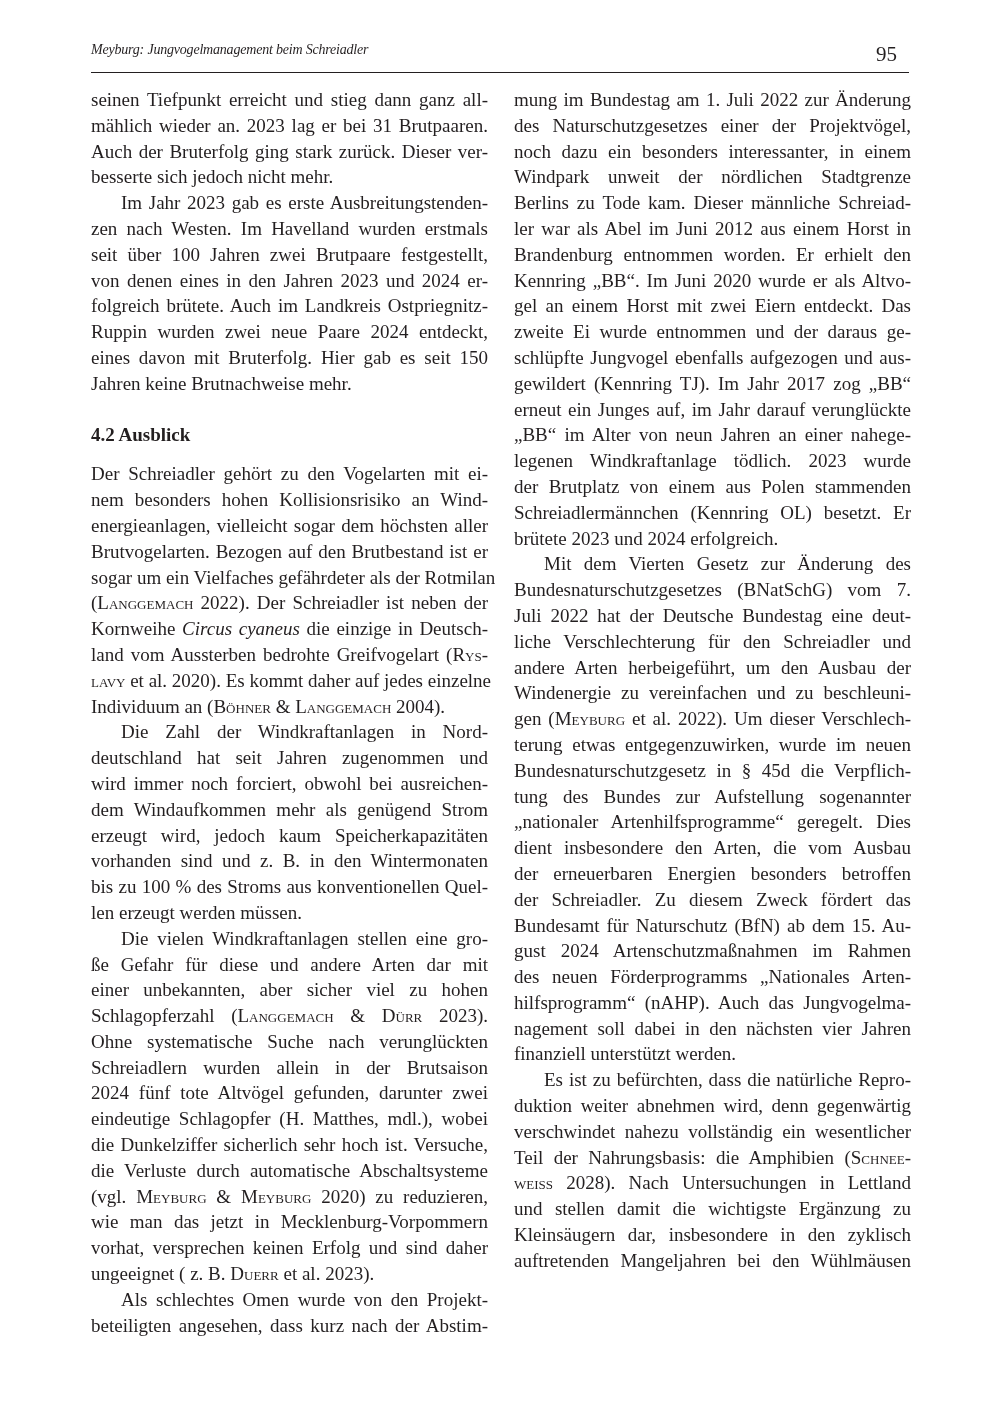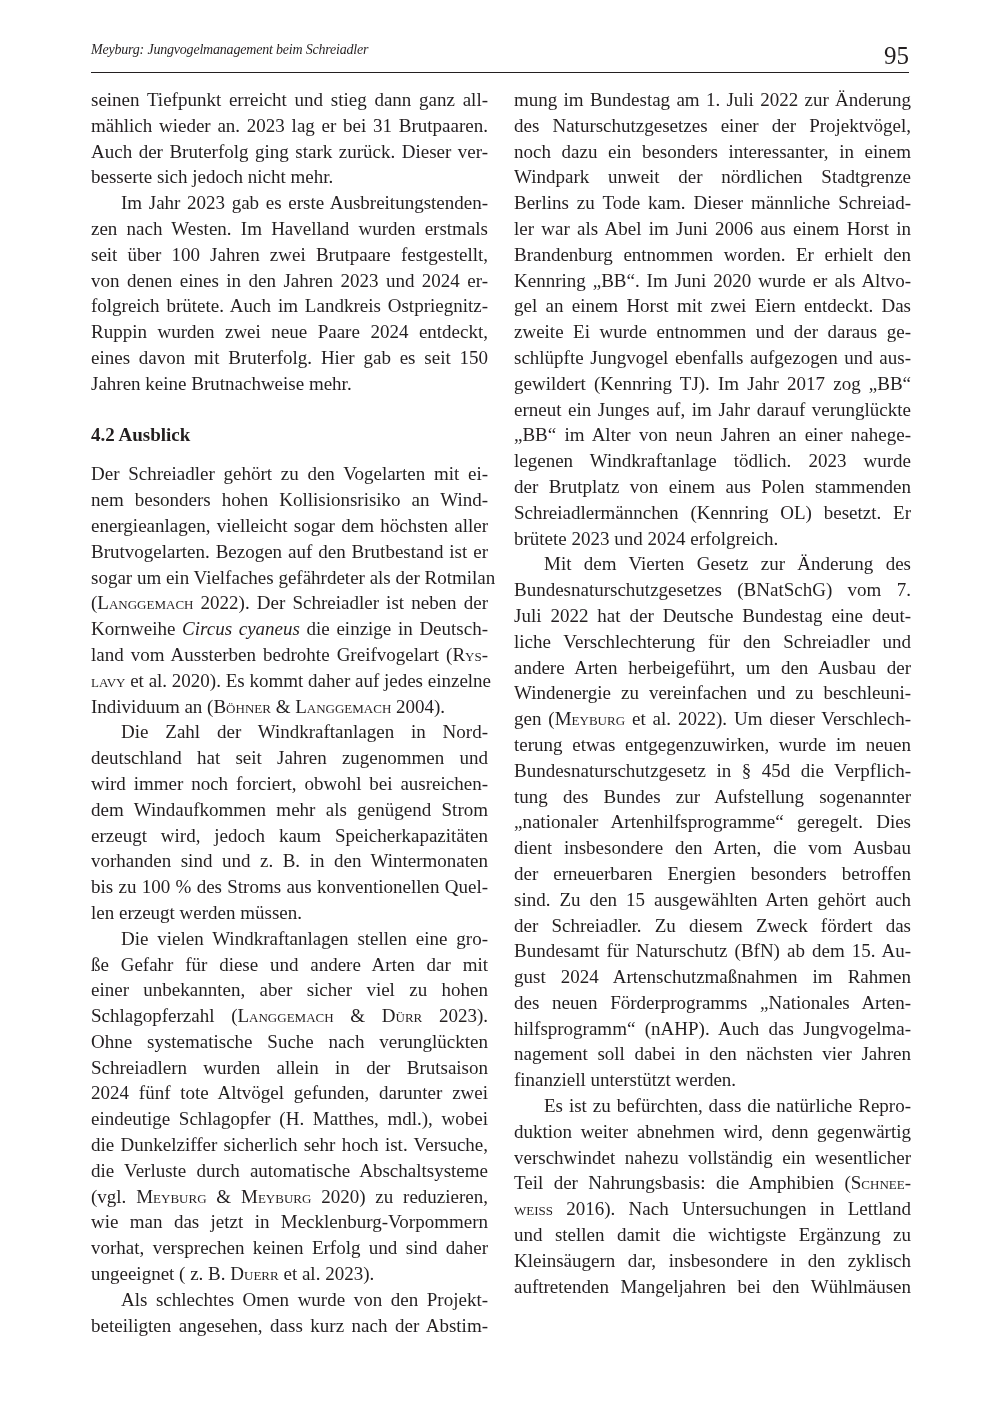--- a/index.html
+++ b/index.html
@@ -10,21 +10,21 @@
   }
   .header {
     position: absolute; left: 91px; top: 40px; width: 818px; height: 32px;
     border-bottom: 1.6px solid #231f20;
   }
   .header .title {
     position: absolute; left: 0; top: 2px;
     font-style: italic; font-size: 14px; letter-spacing: -0.2px;
   }
   .header .pageno {
-    position: absolute; right: 0; top: 2px; font-size: 25px;
+    position: absolute; right: 12px; top: 2px; font-size: 21px;
   }
   .col {
     position: absolute; top: 87px; width: 397px;
     font-size: 19px; line-height: 25.8px;
   }
   .col.left { left: 91px; }
   .col.right { left: 514px; }
   .line { display: block; white-space: nowrap; text-align: justify; text-align-last: justify; height: 25.8px; }
   .line.last { text-align-last: left; }
   .line.indent { padding-left: 30px; }
@@ -107,21 +107,21 @@
   </div>
 </div>
 
 <div class="col right">
   <div>
     <span class="line">mung im Bundestag am 1. Juli 2022 zur Änderung</span>
     <span class="line">des Naturschutzgesetzes einer der Projektvögel,</span>
     <span class="line">noch dazu ein besonders interessanter, in einem</span>
     <span class="line">Windpark unweit der nördlichen Stadtgrenze</span>
     <span class="line">Berlins zu Tode kam. Dieser männliche Schreiad-</span>
-    <span class="line">ler war als Abel im Juni 2006 aus einem Horst in</span>
+    <span class="line">ler war als Abel im Juni 2012 aus einem Horst in</span>
     <span class="line">Brandenburg entnommen worden. Er erhielt den</span>
     <span class="line">Kennring „BB“. Im Juni 2020 wurde er als Altvo-</span>
     <span class="line">gel an einem Horst mit zwei Eiern entdeckt. Das</span>
     <span class="line">zweite Ei wurde entnommen und der daraus ge-</span>
     <span class="line">schlüpfte Jungvogel ebenfalls aufgezogen und aus-</span>
     <span class="line">gewildert (Kennring TJ). Im Jahr 2017 zog „BB“</span>
     <span class="line">erneut ein Junges auf, im Jahr darauf verunglückte</span>
     <span class="line">„BB“ im Alter von neun Jahren an einer nahege-</span>
     <span class="line">legenen Windkraftanlage tödlich. 2023 wurde</span>
     <span class="line">der Brutplatz von einem aus Polen stammenden</span>
@@ -136,33 +136,32 @@
     <span class="line">liche Verschlechterung für den Schreiadler und</span>
     <span class="line">andere Arten herbeigeführt, um den Ausbau der</span>
     <span class="line">Windenergie zu vereinfachen und zu beschleuni-</span>
     <span class="line"><span>gen (</span><span class="sc">Meyburg</span><span> et al. 2022). Um dieser Verschlech-</span></span>
     <span class="line">terung etwas entgegenzuwirken, wurde im neuen</span>
     <span class="line">Bundesnaturschutzgesetz in § 45d die Verpflich-</span>
     <span class="line">tung des Bundes zur Aufstellung sogenannter</span>
     <span class="line">„nationaler Artenhilfsprogramme“ geregelt. Dies</span>
     <span class="line">dient insbesondere den Arten, die vom Ausbau</span>
     <span class="line">der erneuerbaren Energien besonders betroffen</span>
-    <span class="line">sind. Zu den 15 ausgewählten Arten gehört auch</span>
     <span class="line">der Schreiadler. Zu diesem Zweck fördert das</span>
     <span class="line">Bundesamt für Naturschutz (BfN) ab dem 15. Au-</span>
     <span class="line">gust 2024 Artenschutzmaßnahmen im Rahmen</span>
     <span class="line">des neuen Förderprogramms „Nationales Arten-</span>
     <span class="line">hilfsprogramm“ (nAHP). Auch das Jungvogelma-</span>
     <span class="line">nagement soll dabei in den nächsten vier Jahren</span>
     <span class="line last">finanziell unterstützt werden.</span>
   </div>
 
   <div>
     <span class="line indent">Es ist zu befürchten, dass die natürliche Repro-</span>
     <span class="line">duktion weiter abnehmen wird, denn gegenwärtig</span>
     <span class="line">verschwindet nahezu vollständig ein wesentlicher</span>
     <span class="line"><span>Teil der Nahrungsbasis: die Amphibien (</span><span class="sc">Schnee-</span></span>
-    <span class="line"><span class="sc">weiss</span><span> 2016). Nach Untersuchungen in Lettland</span></span>
+    <span class="line"><span class="sc">weiss</span><span> 2028). Nach Untersuchungen in Lettland</span></span>
     <span class="line">und stellen damit die wichtigste Ergänzung zu</span>
     <span class="line">Kleinsäugern dar, insbesondere in den zyklisch</span>
     <span class="line">auftretenden Mangeljahren bei den Wühlmäusen</span>
   </div>
 </div>
 
 </body></html>

